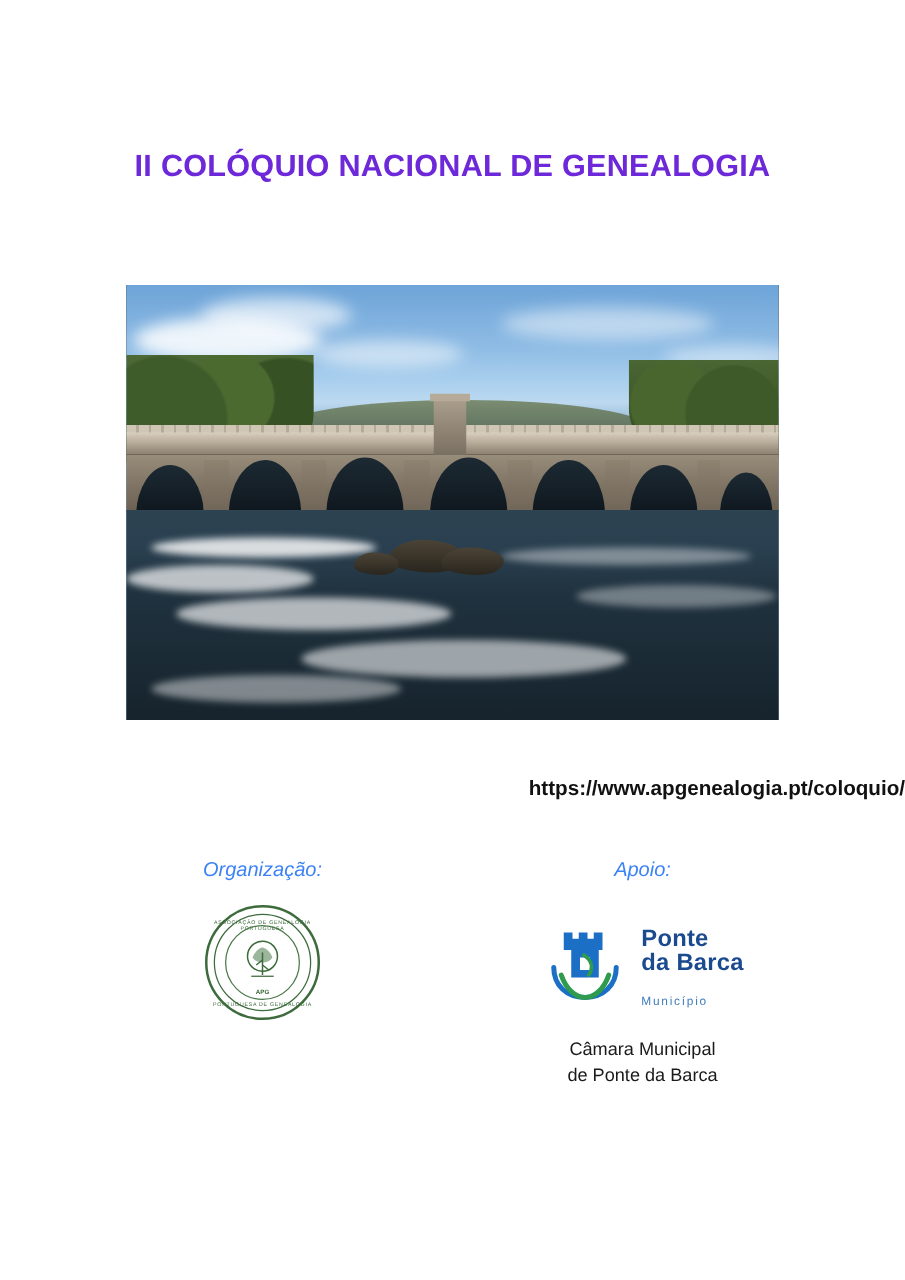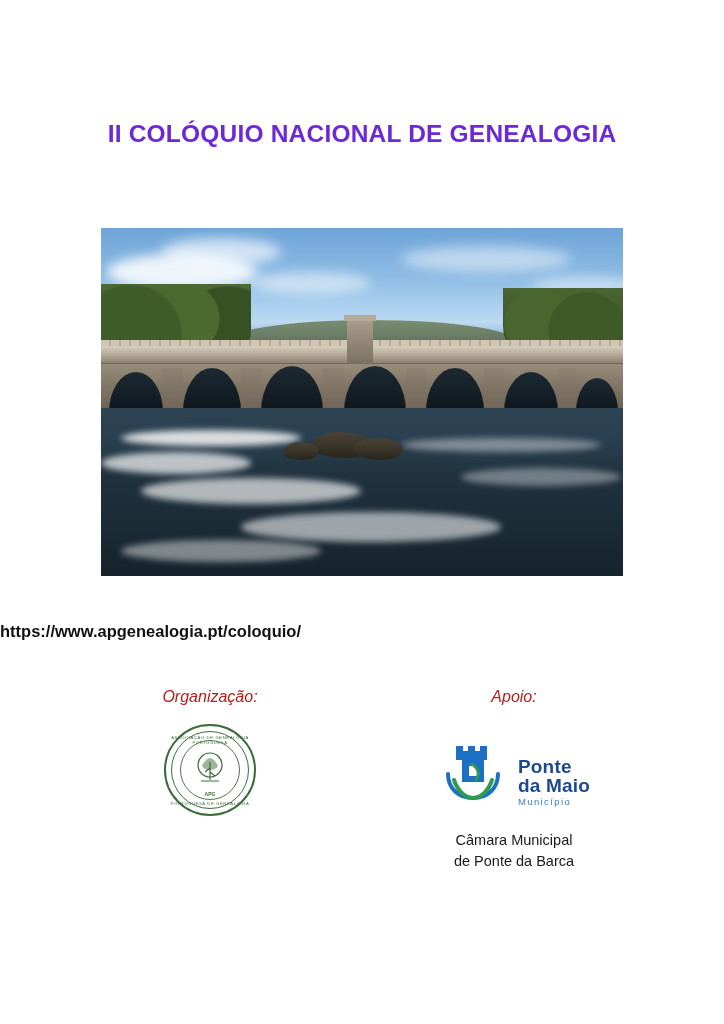--- a/index.html
+++ b/index.html
@@ -182,21 +182,21 @@
     background: linear-gradient(to bottom, #4b4336, #2a261e);
     border-radius: 45% 55% 40% 60% / 60% 50% 50% 40%;
   }
 
   
   .url {
     position: absolute;
     top: 622px;
     left: 0;
     width: 724px;
-    text-align: left;
+    text-align: right;
     font-size: 16.5px;
     font-weight: bold;
     color: #111111;
   }
 
   
   .credits {
     position: absolute;
     top: 688px;
     left: 60px;
@@ -204,21 +204,21 @@
     display: flex;
     justify-content: space-between;
   }
   .credit-col {
     width: 300px;
     text-align: center;
   }
   .credit-head {
     font-size: 16px;
     font-style: italic;
-    color: #b91c1c;
+    color: #3b82f6;
     margin-bottom: 18px;
   }
   .credit-logo {
     height: 92px;
     display: flex;
     align-items: center;
     justify-content: center;
   }
   .credit-name {
     margin-top: 14px;
@@ -285,21 +285,21 @@
   }
   .pb-mark { width: 72px; height: 72px; }
   .pb-text { text-align: left; line-height: 1; }
   .pb-t1 {
     font-size: 19px; font-weight: bold; color: #1b4a8f; letter-spacing: .2px;
   }
   .pb-t2 {
     font-size: 19px; font-weight: bold; color: #1b4a8f; letter-spacing: .2px;
   }
   .pb-t3 {
-    font-size: 9.5px; color: #3f7dbb; letter-spacing: 1.4px; margin-top: 2px;
+    font-size: 9.5px; color: #3f7dbb; letter-spacing: 1.4px; margin-top: 17px;
   }
 </style>
 </head>
 <body>
 
 <div class="poster">
 
   <div class="title">II COLÓQUIO NACIONAL DE GENEALOGIA</div>
 
   <div class="photo-wrap">
@@ -385,21 +385,21 @@
             <rect x="24" y="26" width="22" height="22" fill="#1b6fc4"></rect>
             <rect x="31" y="32" width="8" height="10" fill="#ffffff"></rect>
 
             <path d="M10 40c0 14 10 24 25 24s25-10 25-24" fill="none" stroke="#1b6fc4" stroke-width="4" stroke-linecap="round"></path>
 
             <path d="M16 46c4 12 12 18 19 18s15-6 19-18" fill="none" stroke="#2e9b4e" stroke-width="4" stroke-linecap="round"></path>
             <path d="M34 30c6 4 8 10 4 16" fill="none" stroke="#2e9b4e" stroke-width="3" stroke-linecap="round"></path>
           </svg>
           <div class="pb-text">
             <div class="pb-t1">Ponte</div>
-            <div class="pb-t2">da Maio</div>
+            <div class="pb-t2">da Barca</div>
             <div class="pb-t3">Município</div>
           </div>
         </div>
       </div>
       <div class="credit-name">
         <span>Câmara Municipal</span>
         <span>de Ponte da Barca</span>
       </div>
     </div>
 

